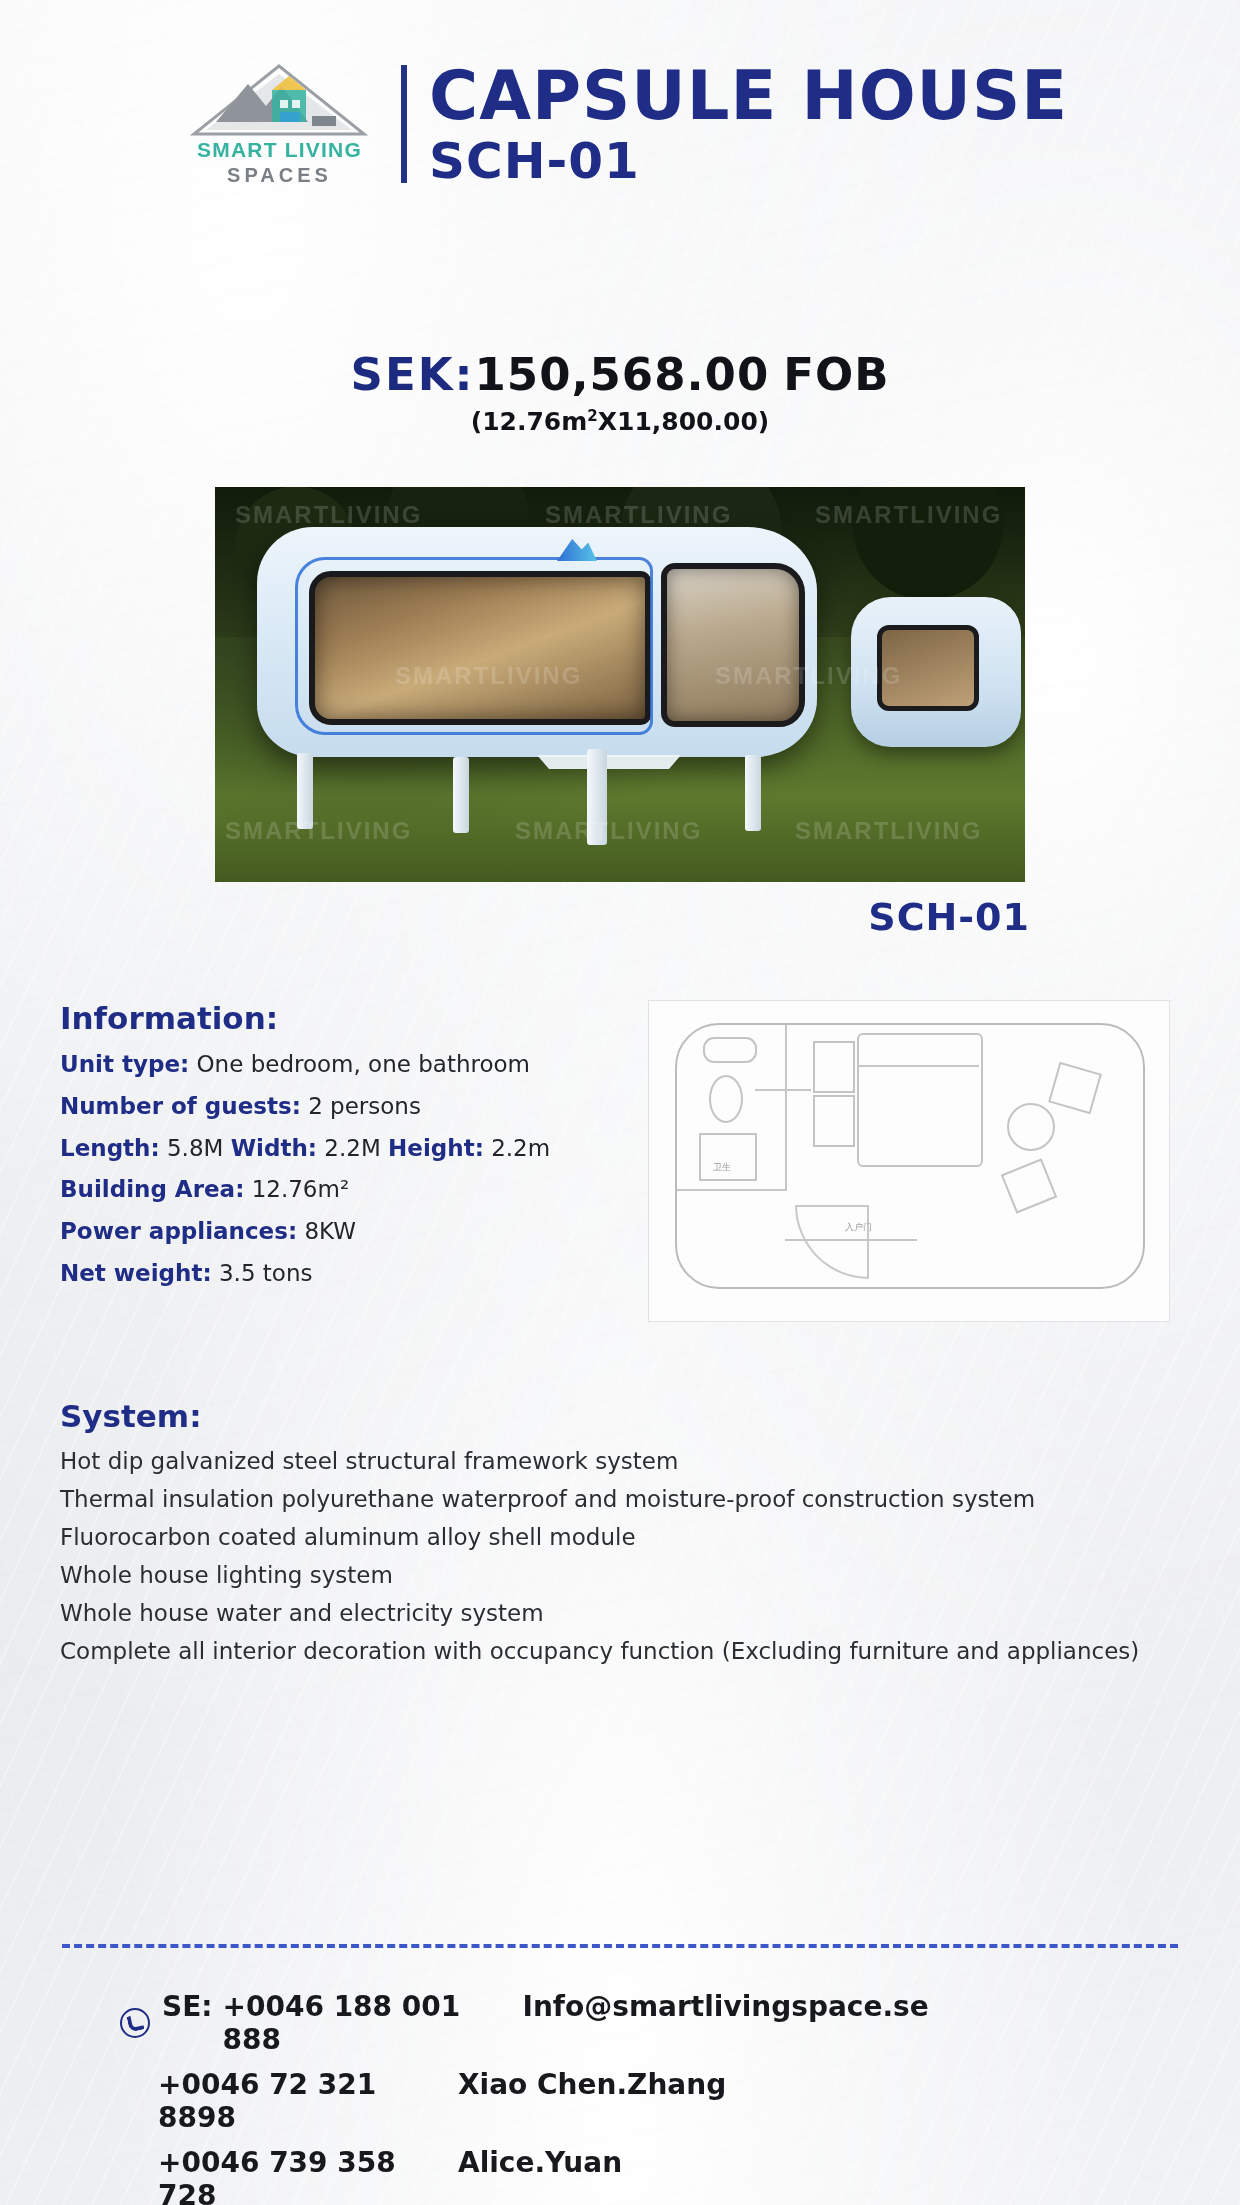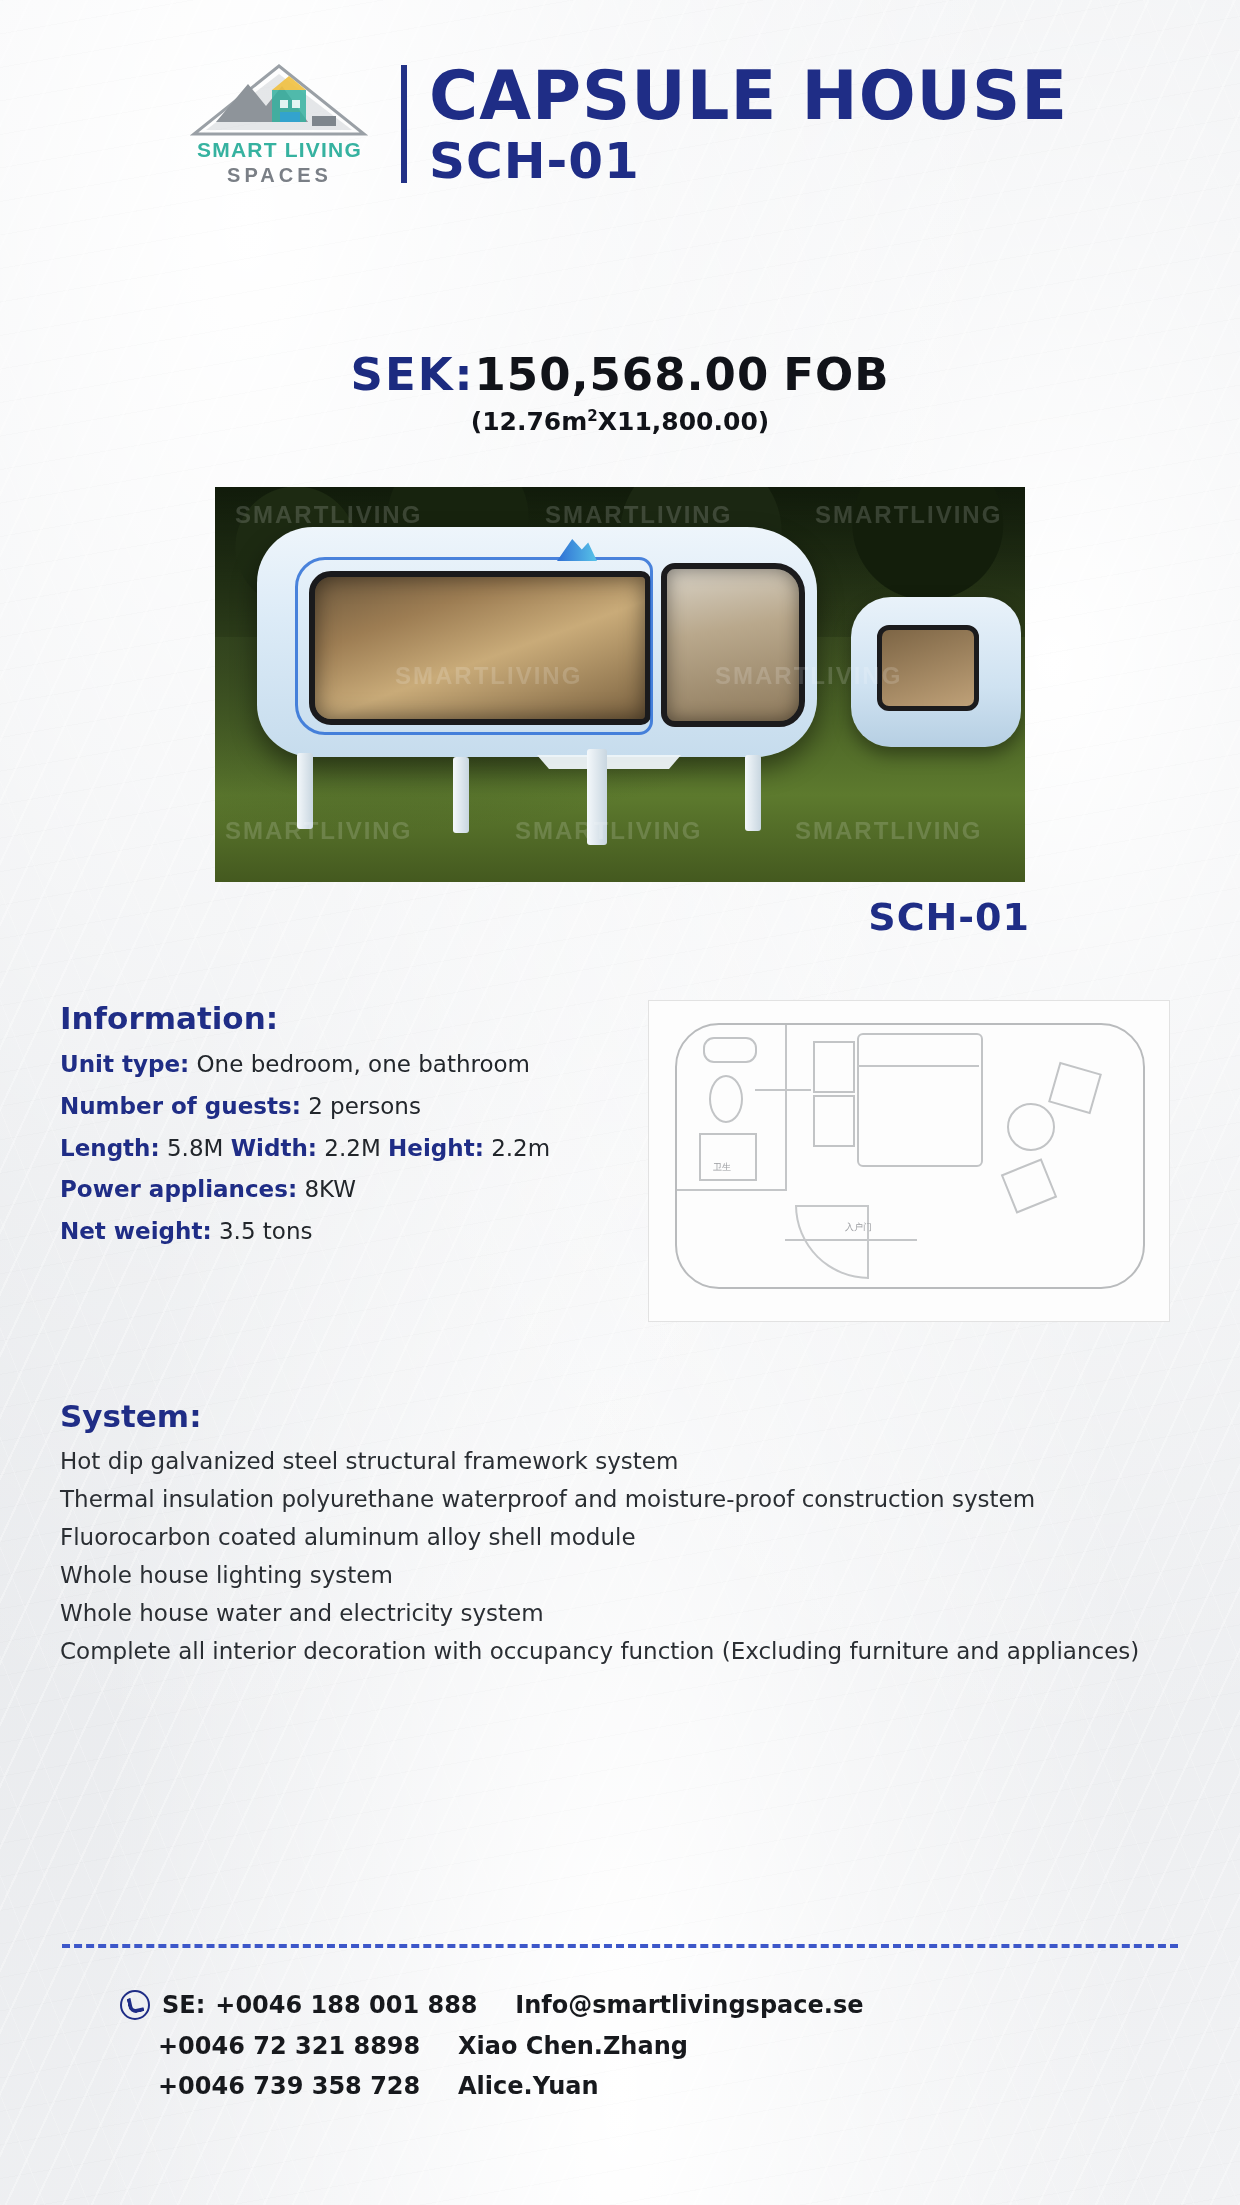--- a/index.html
+++ b/index.html
@@ -333,22 +333,22 @@
 
   
   .contact {
     position: absolute;
     top: 1990px;
     left: 0;
     width: 100%;
   }
   .contact-line {
     display: flex;
-    align-items: center;
-    font-size: 24px;
+    align-items: flex-start;
+    font-size: 28px;
     font-weight: 700;
     color: #17191d;
     margin-bottom: 12px;
     font-family: "DejaVu Sans", sans-serif;
   }
   .phone-icon {
     width: 26px; height: 26px;
     border: 2px solid #1f2d86;
     border-radius: 50%;
     margin-right: 12px;
@@ -465,20 +465,24 @@
 
     <div class="info-row">
       <b>Length:</b>
       <span>5.8M</span>
       <b>Width:</b>
       <span>2.2M</span>
       <b>Height:</b>
       <span>2.2m</span>
     </div>
 
+    <div class="info-row">
+      <b>Building Area:</b>
+      <span>12.76m²</span>
+    </div>
 
     <div class="info-row">
       <b>Power appliances:</b>
       <span>8KW</span>
     </div>
 
     <div class="info-row">
       <b>Net weight:</b>
       <span>3.5 tons</span>
     </div>

